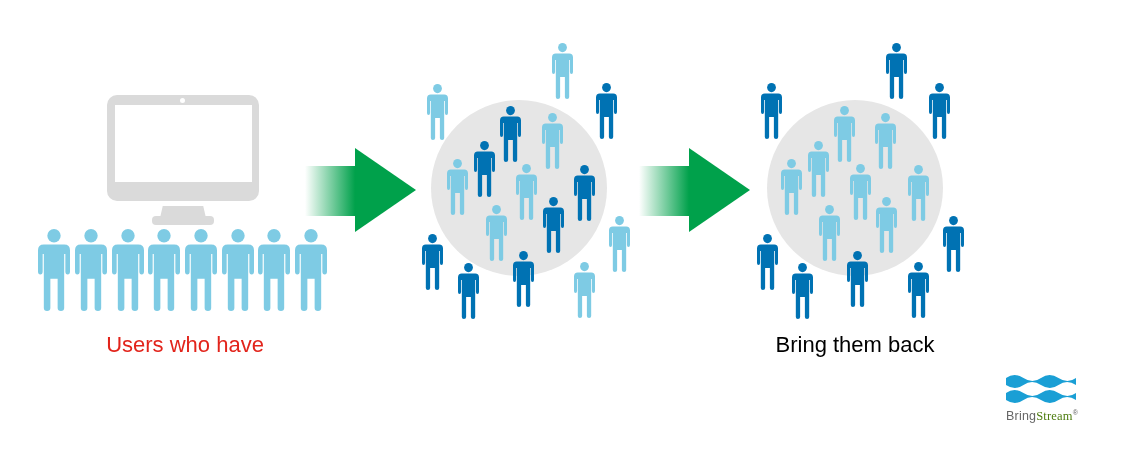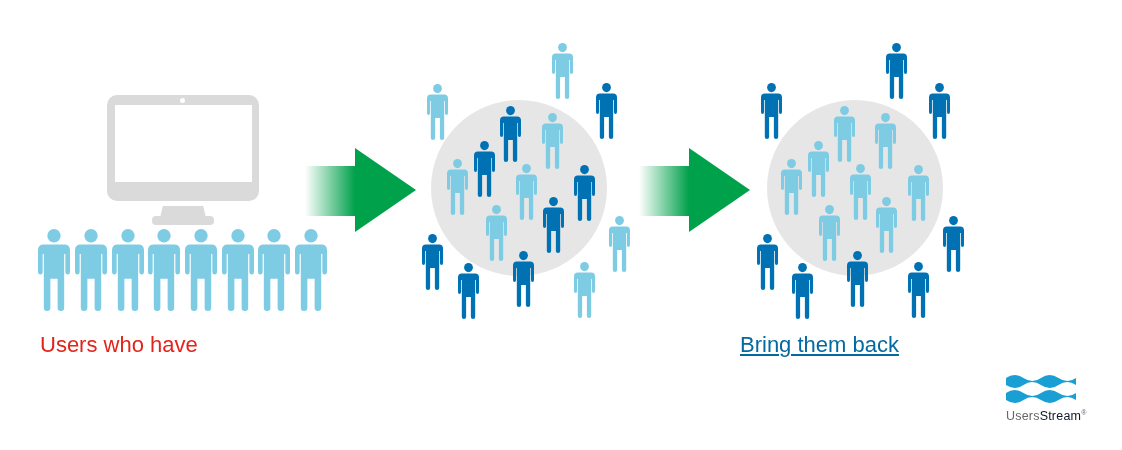--- a/index.html
+++ b/index.html
@@ -8,21 +8,21 @@
   .monitor { left: 107px; top: 95px; width: 152px; height: 106px; background: #dadada; border-radius: 10px; }
   .monitor .screen { position: absolute; left: 8px; top: 10px; width: 137px; height: 77px; background: #ffffff; }
   .monitor .cam { position: absolute; left: 73px; top: 3px; width: 5px; height: 5px; border-radius: 50%; background: #ffffff; }
   .neck { left: 160px; top: 206px; width: 46px; height: 12px; background: #dadada; clip-path: polygon(6% 0, 94% 0, 100% 100%, 0 100%); }
   .base { left: 152px; top: 216px; width: 62px; height: 9px; background: #dadada; border-radius: 4px; }
   .figure { position: absolute; }
   .figure svg { display: block; width: 100%; height: 100%; }
   .arrow-shaft { position: absolute; height: 50px; }
   .arrow-head { position: absolute; width: 0; height: 0; border-top: 42px solid transparent; border-bottom: 42px solid transparent; }
   .circle { position: absolute; border-radius: 50%; }
-  .caption { position: absolute; text-align: left; font-size: 22px; line-height: 28px; }
+  .caption { position: absolute; text-align: center; font-size: 22px; line-height: 28px; }
   .logo { left: 1004px; top: 374px; width: 100px; height: 52px; }
   .logo-text { position: absolute; left: 2px; top: 35px; font-size: 12.5px; letter-spacing: 0.2px; white-space: nowrap; }
   .logo-text sup { font-size: 7px; vertical-align: 5px; }
 </style>
 </head>
 <body>
 
 <div class="abs monitor">
   <div class="cam"></div>
   <div class="screen"></div>
@@ -325,25 +325,25 @@
     </div>
     <div class="figure" style="left: 907.5px; top: 262px; width: 21px; height: 56px;">
       <svg viewBox="0 0 22 56" preserveAspectRatio="none">
         <circle cx="11" cy="4.6" r="4.6" fill="#0072b3"></circle>
         <path d="M4 10.5 H18 Q22 10.5 22 14.5 V29 Q22 31 20.4 31 Q18.8 31 18.8 29 V17 H18 V54 Q18 56 15.8 56 Q13.5 56 13.5 54 V34 H8.5 V54 Q8.5 56 6.2 56 Q4 56 4 54 V17 H3.2 V29 Q3.2 31 1.6 31 Q0 31 0 29 V14.5 Q0 10.5 4 10.5 Z" fill="#0072b3"></path>
         <rect x="10.6" y="34" width="0.8" height="22" fill="#ffffff" opacity="0"></rect>
       </svg>
     </div>
   </div>
 
-<div class="caption" style="left: 740px; top: 331px; width: 230px; color: #0369a1; text-decoration: underline;">
+<div class="caption" style="left: 740px; top: 331px; width: 230px; color: #000000;">
   <div>Bring them back</div>
 </div>
 
 <div class="abs logo">
   <svg id="logo-waves" width="70" height="32" viewBox="0 0 70 32" style="position:absolute;left:2px;top:0;">
       <path d="M0 4 Q8.5 -2 17.5 4 T35 4 T52.5 4 T70 4 V11 Q61 5 52.5 11 T35 11 T17.5 11 T0 11 Z" fill="#1a9fd5"></path>
       <path d="M0 19 Q8.5 13 17.5 19 T35 19 T52.5 19 T70 19 V26 Q61 20 52.5 26 T35 26 T17.5 26 T0 26 Z" fill="#1a9fd5"></path>
     </svg>
   <div class="logo-text">
-    <span id="logo-word" style="color: rgb(102, 102, 102);">Users</span><span id="logo-stream" style="color: #0f172a;">Stream</span><sup id="logo-reg" style="color: rgb(102, 102, 102);">®</sup>
+    <span id="logo-word" style="color: rgb(102, 102, 102);">Bring</span><span id="logo-stream" style="color: #4d7c0f; font-family: Liberation Serif, serif;">Stream</span><sup id="logo-reg" style="color: rgb(102, 102, 102);">®</sup>
   </div>
 </div>
 
 </body></html>

